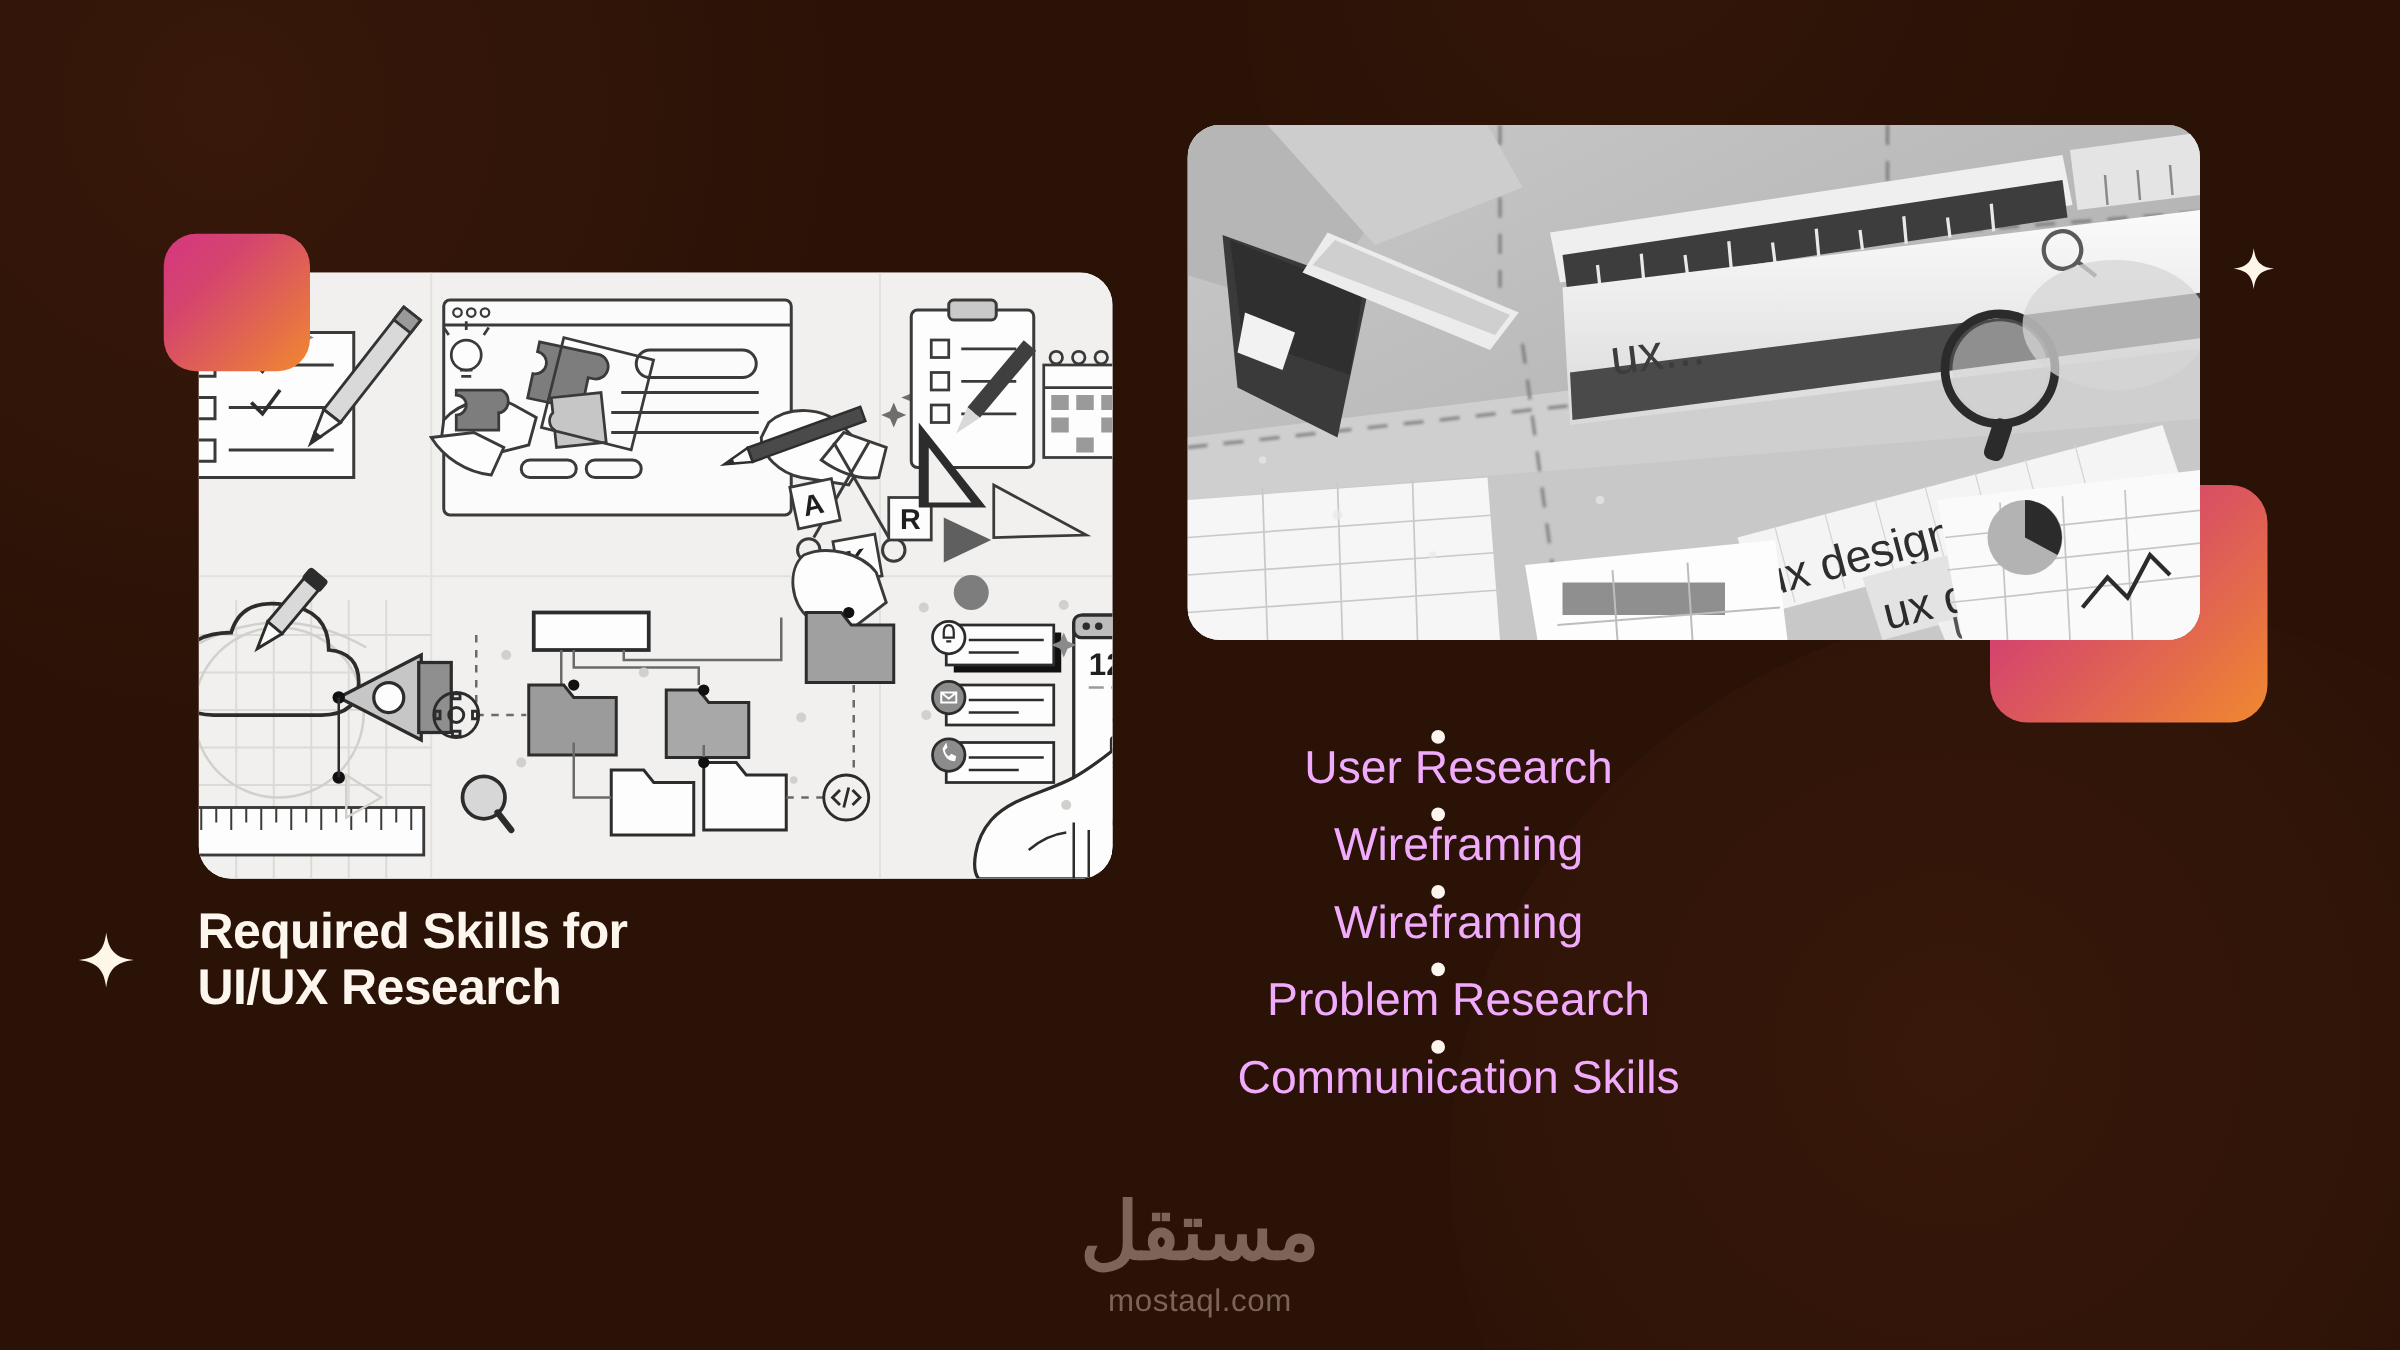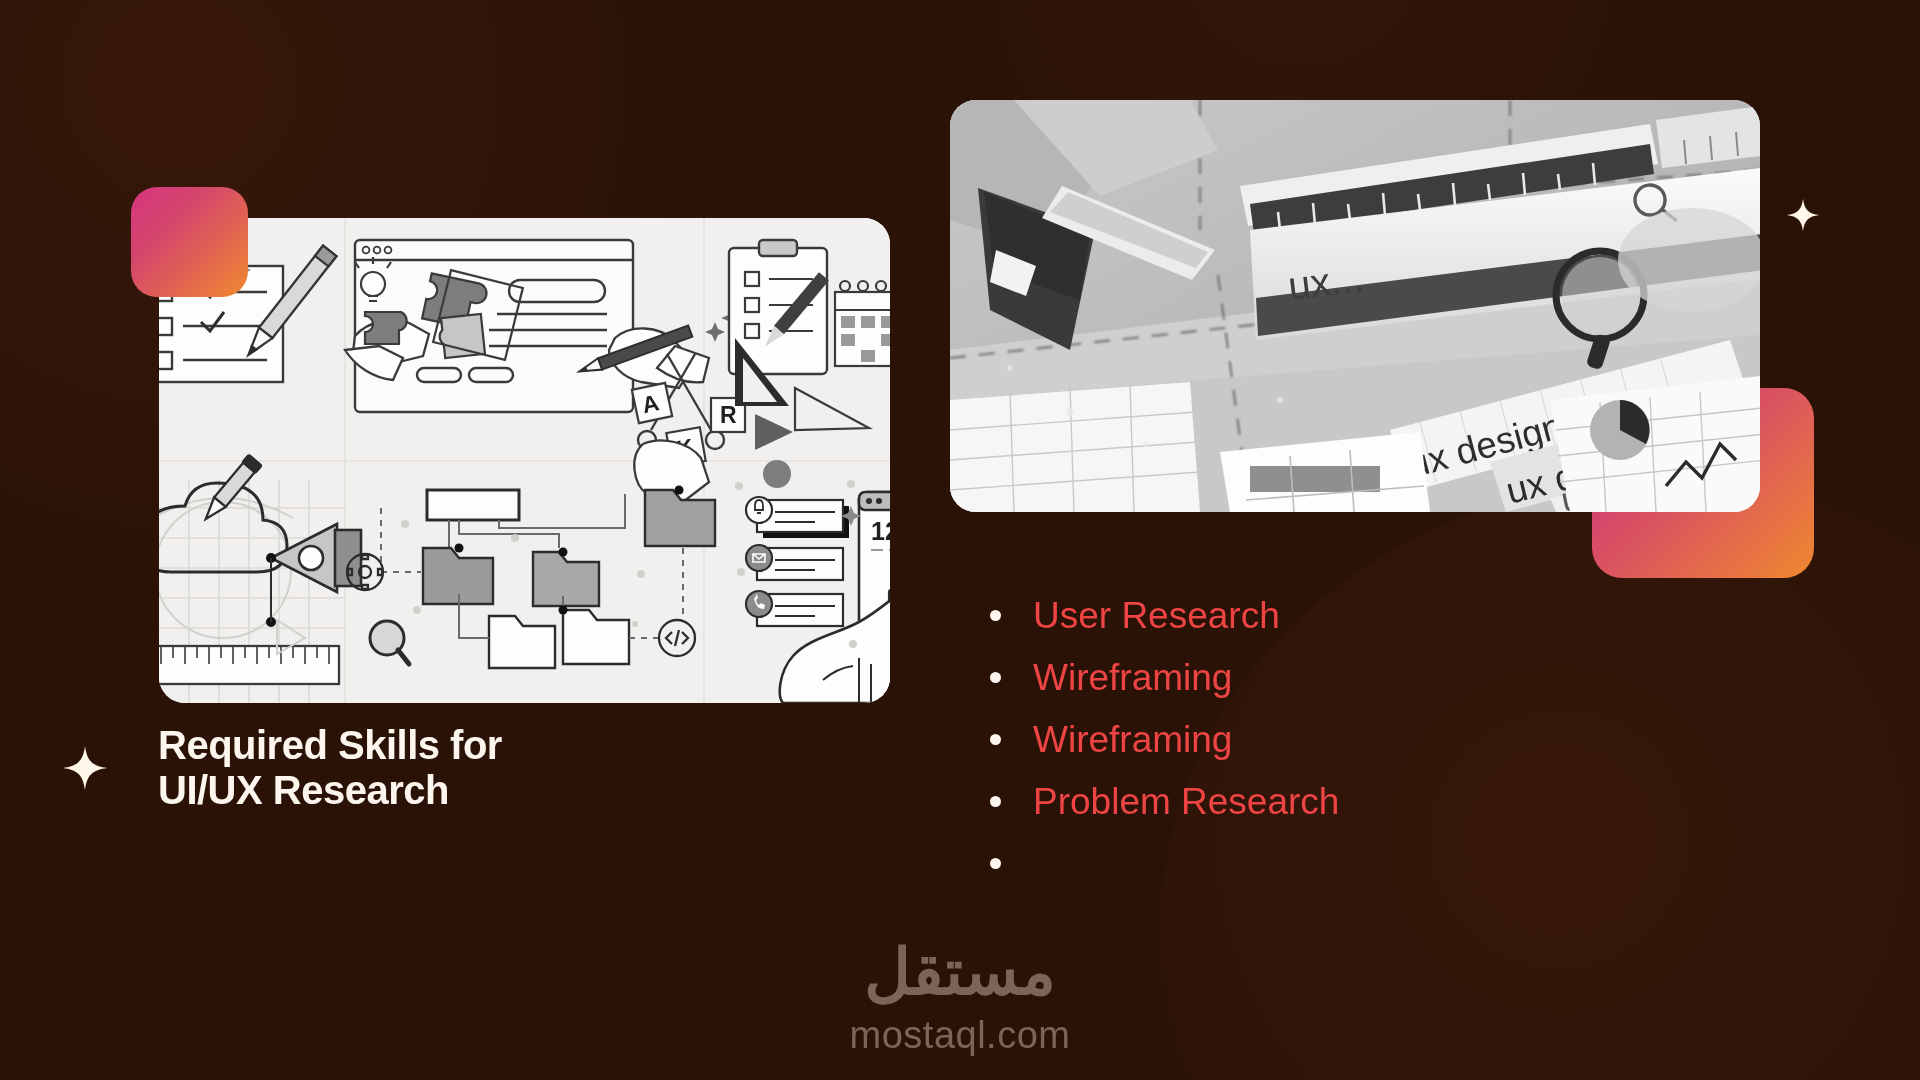--- a/index.html
+++ b/index.html
@@ -83,25 +83,26 @@
   .skills {
     position: absolute;
     left: 990px;
     top: 584px;
     z-index: 6;
     list-style: none;
   }
   .skills li {
     display: flex;
     align-items: center;
-    color: #ef4444;
+    color: #f0abfc;
     font-size: 37px;
     line-height: 1;
     height: 62px;
     white-space: nowrap;
+    flex-direction: column;
   }
   .skills li .dot {
     width: 11px; height: 11px;
     border-radius: 50%;
     background: #fdf6ee;
     margin-right: 32px;
     flex: 0 0 auto;
   }
 
   
@@ -120,21 +121,21 @@
   .watermark .mark-ar {
     color: #7c6458;
     font-size: 64px;
     font-weight: bold;
     line-height: 1;
     direction: rtl;
     letter-spacing: 1px;
   }
   .watermark .mark-en {
     color: #7c6458;
-    font-size: 38px;
+    font-size: 25px;
     line-height: 1;
     margin-top: 12px;
     letter-spacing: .5px;
   }
 </style>
 </head>
 <body>
 
 <div id="slide">
 
@@ -665,20 +666,21 @@
     <li>
       <span class="dot"></span>
       <span>Wireframing</span>
     </li>
     <li>
       <span class="dot"></span>
       <span>Problem Research</span>
     </li>
     <li>
       <span class="dot"></span>
+      <span>Communication Skills</span>
     </li>
   </ul>
 
   <svg class="sparkle s1" viewBox="0 0 100 100">
     <path d="M50 2 C54 34 66 46 98 50 C66 54 54 66 50 98 C46 66 34 54 2 50 C34 46 46 34 50 2 Z" fill="#fff6ea"></path>
   </svg>
   <svg class="sparkle s2" viewBox="0 0 100 100">
     <path d="M50 2 C54 34 66 46 98 50 C66 54 54 66 50 98 C46 66 34 54 2 50 C34 46 46 34 50 2 Z" fill="#fff6ea"></path>
   </svg>
 

